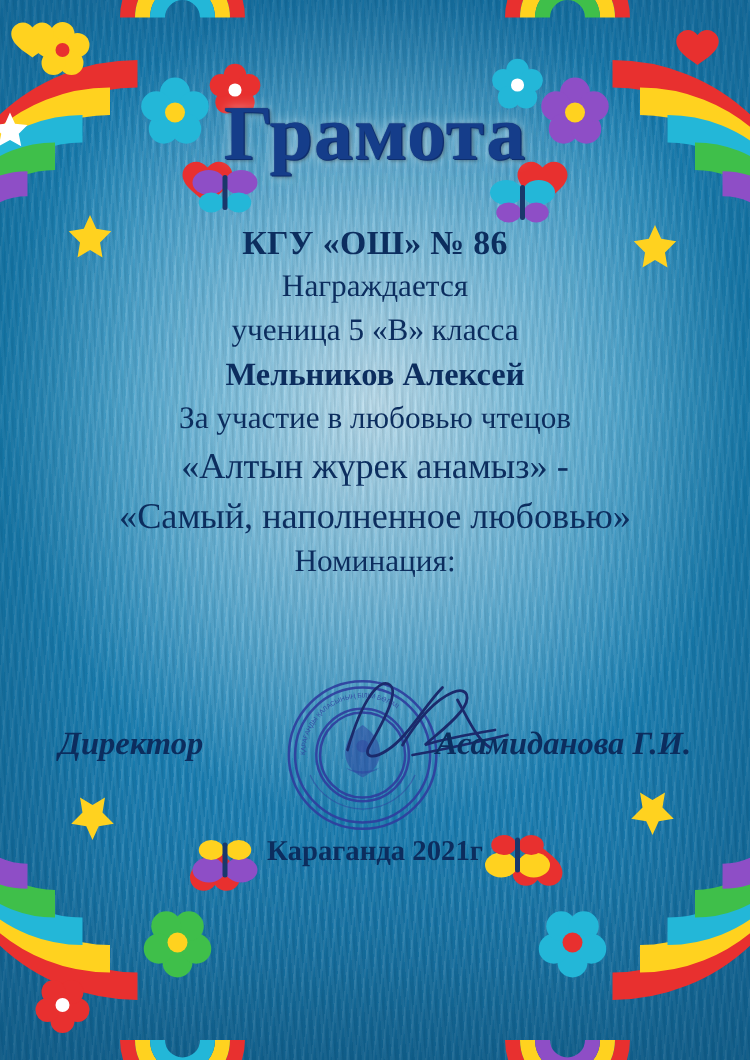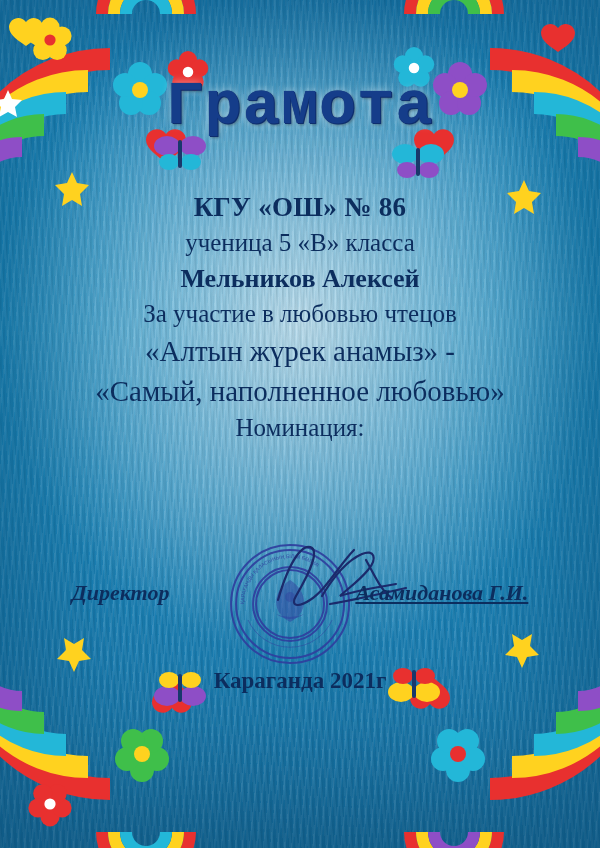--- a/index.html
+++ b/index.html
@@ -49,34 +49,34 @@
   .corner-br { bottom: -6px; right: -10px; transform: scale(-1,-1); }
 
   
   .content {
     position: absolute;
     left: 0; right: 0; top: 0;
     text-align: center;
   }
   .title {
     margin-top: 76px;
-    font-family: Liberation Mono, monospace;
+    font-family: Liberation Serif, serif;
     font-weight: bold;
     font-size: 62px;
     line-height: 1;
     color: #153d8a;
     letter-spacing: 1px;
     text-shadow:
       0 0 1px #0f2f6e,
       1px 1px 0 #0f2f6e,
       2px 2px 3px rgba(0,0,0,0.35),
       0 0 10px rgba(255,255,255,0.55);
   }
   .body {
-    margin-top: 51px;
+    margin-top: 38px;
     padding: 0 64px;
   }
   .line {
     color: #0c2d5e;
     font-size: 25px;
     line-height: 1.38;
     white-space: nowrap;
   }
   .line.school { font-weight: bold; font-size: 27px; letter-spacing: .3px; }
   .line.name { font-weight: bold; font-size: 26px; }
@@ -92,25 +92,25 @@
     left: 0; right: 0;
     top: 580px;
     display: flex;
     align-items: center;
     justify-content: center;
     gap: 6px;
   }
   .sig-label, .sig-person {
     font-weight: bold;
     font-style: italic;
-    font-size: 22px;
+    font-size: 26px;
     color: #0c2d5e;
   }
   .sig-label { margin-right: 86px; }
-  .sig-person { margin-left: 94px; text-decoration: underline; }
+  .sig-person { margin-left: 94px; }
 
   .stamp {
     position: absolute;
     left: 50%;
     top: 542px;
     transform: translateX(-58%);
     width: 124px;
     height: 124px;
     pointer-events: none;
   }
@@ -312,20 +312,21 @@
         <path d="M88 186 l5 11 12 2 -9 9 2 12 -10-6 -10 6 2-12 -9-9 12-2z" fill="#ffd21f"></path>
       </g>
     </svg>
   </div>
 
   <div class="content">
     <div class="title">Грамота</div>
 
     <div class="body">
       <div class="line school">КГУ «ОШ» № 86</div>
+      <div class="line">Награждается</div>
       <div class="line">ученица 5 «В» класса</div>
       <div class="line name">Мельников Алексей</div>
       <div class="line">За участие в любовью  чтецов</div>
       <div class="line small">«Алтын жүрек анамыз» -</div>
       <div class="line small">«Самый, наполненное любовью»</div>
       <div class="line">Номинация:</div>
     </div>
   </div>
 
   <div class="stamp">

